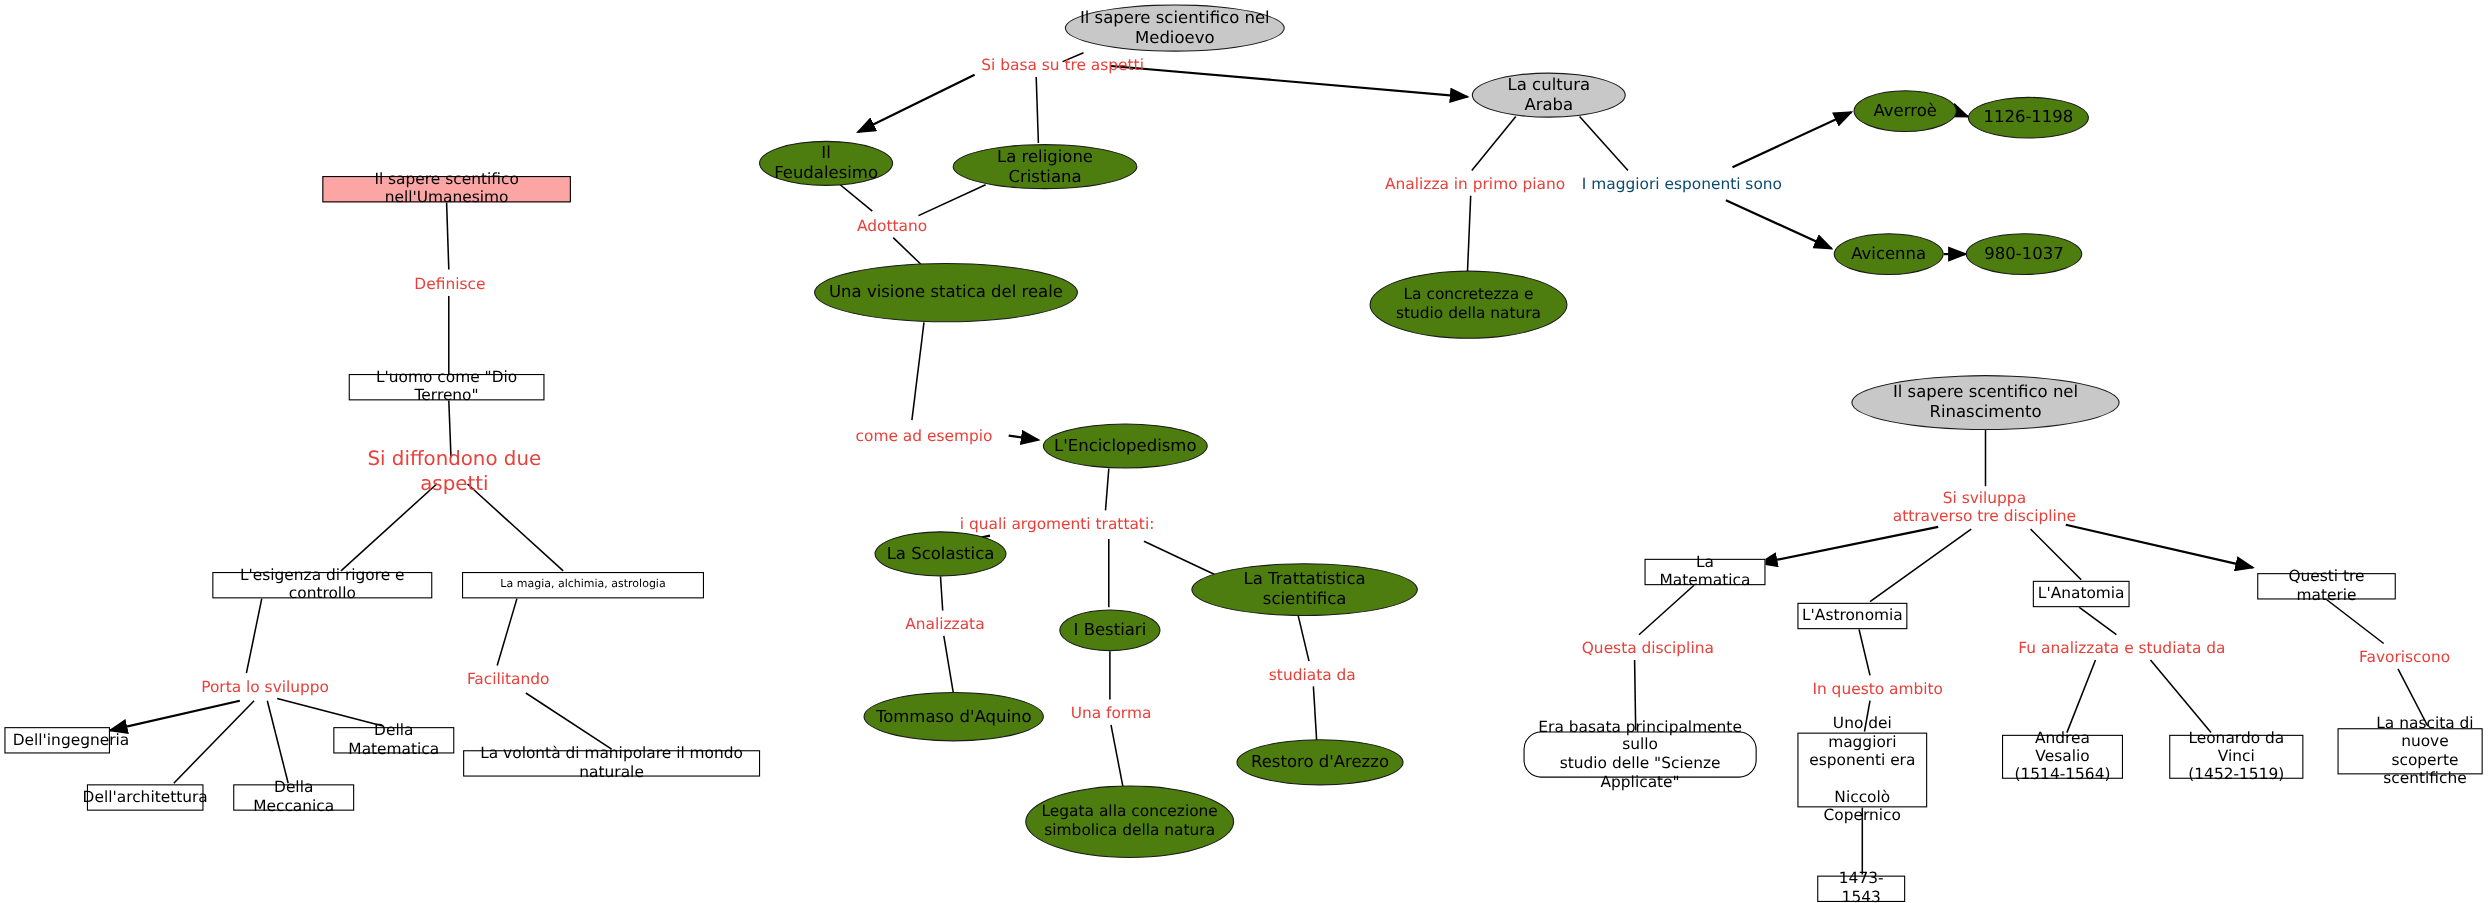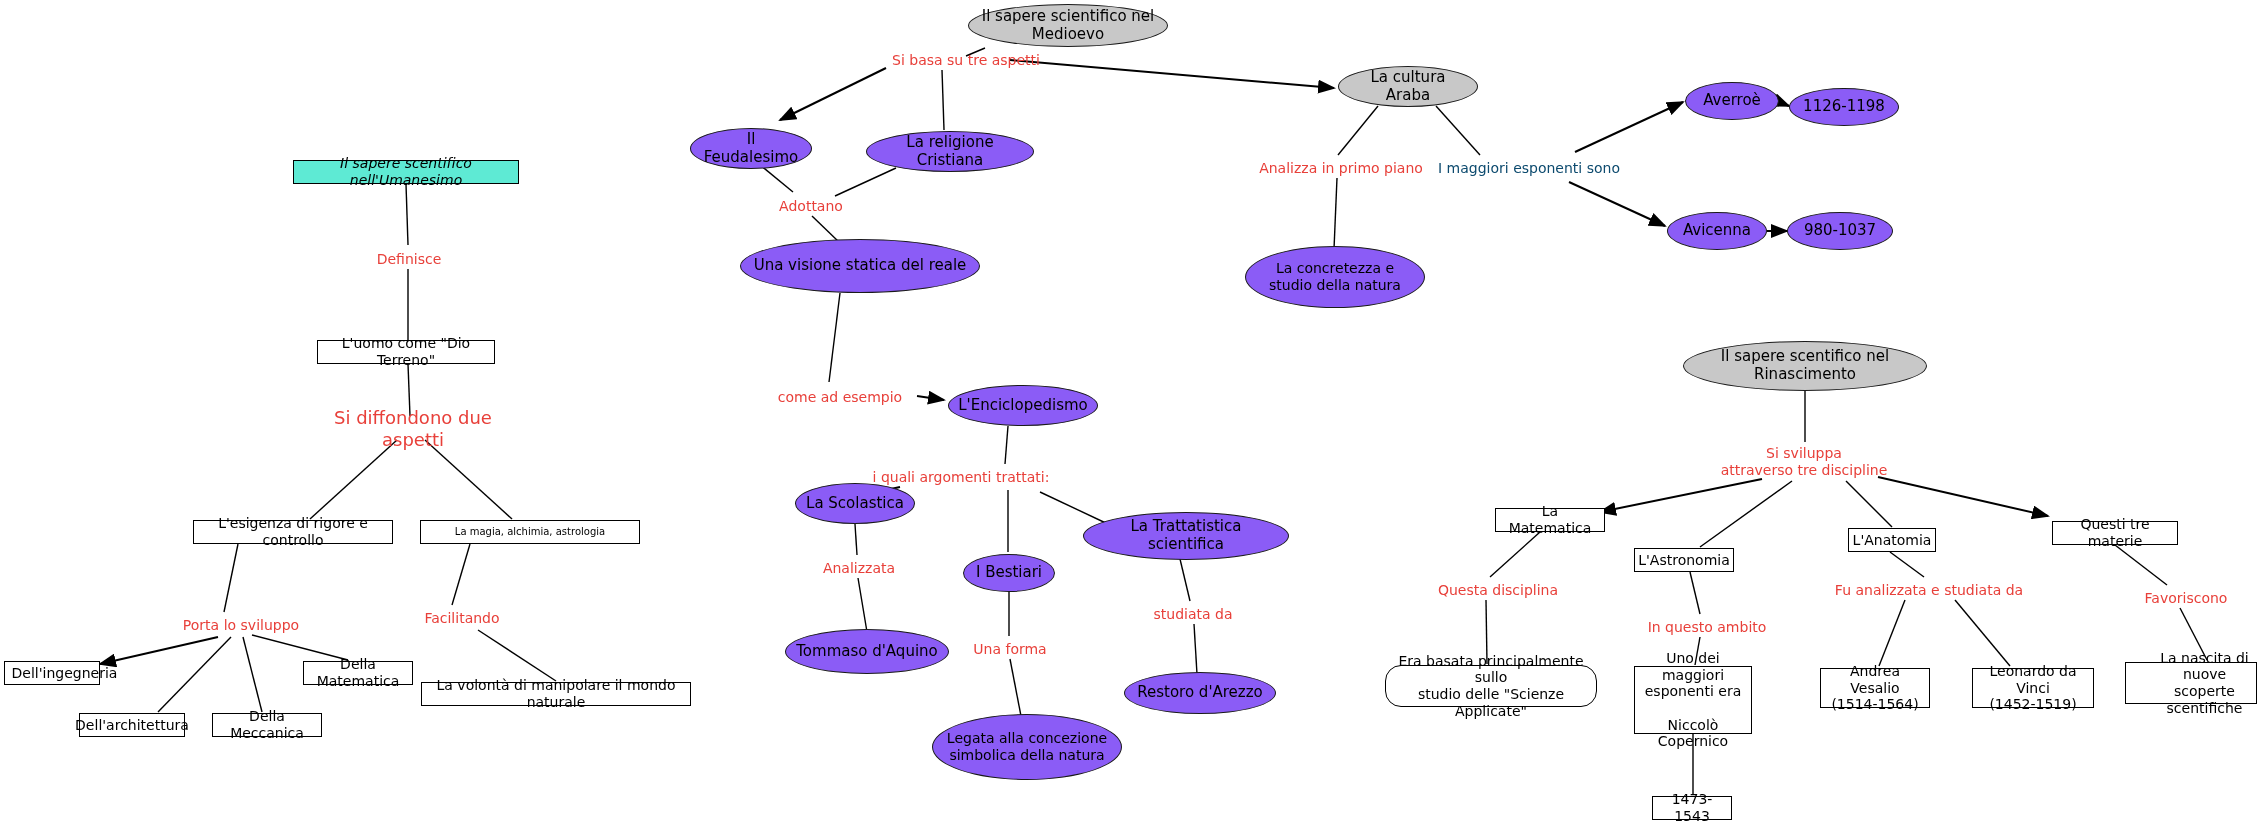--- a/index.html
+++ b/index.html
@@ -34,26 +34,25 @@
     line-height: 1.18;
     white-space: pre-line;
     z-index: 5;
   }
   .node-box {
     border: 1.2px solid #000000;
     background: #ffffff;
     padding: 2px 5px;
   }
   .node-box.shaded {
-    background: #5eead4;
-    font-style: italic;
+    background: #fca5a5;
   }
   .node-ellipse {
     border: 1.4px solid #1a1a1a;
-    background: #8b5cf6;
+    background: #4d7c0f;
     border-radius: 50%;
     padding: 2px 8px;
   }
   .node-ellipse.shaded {
     background: #c8c8c8;
   }
   .linklabel {
     position: absolute;
     color: #e8403a;
     background: transparent;

